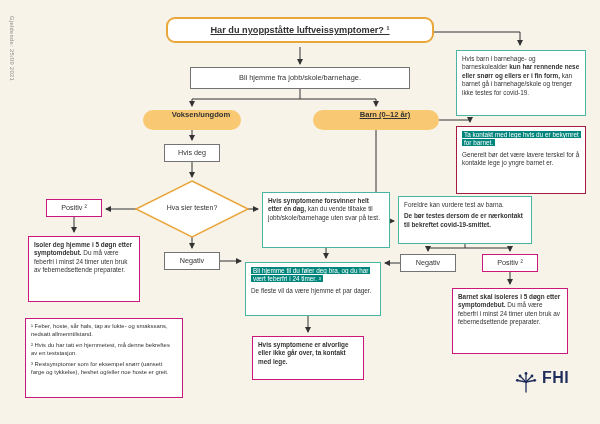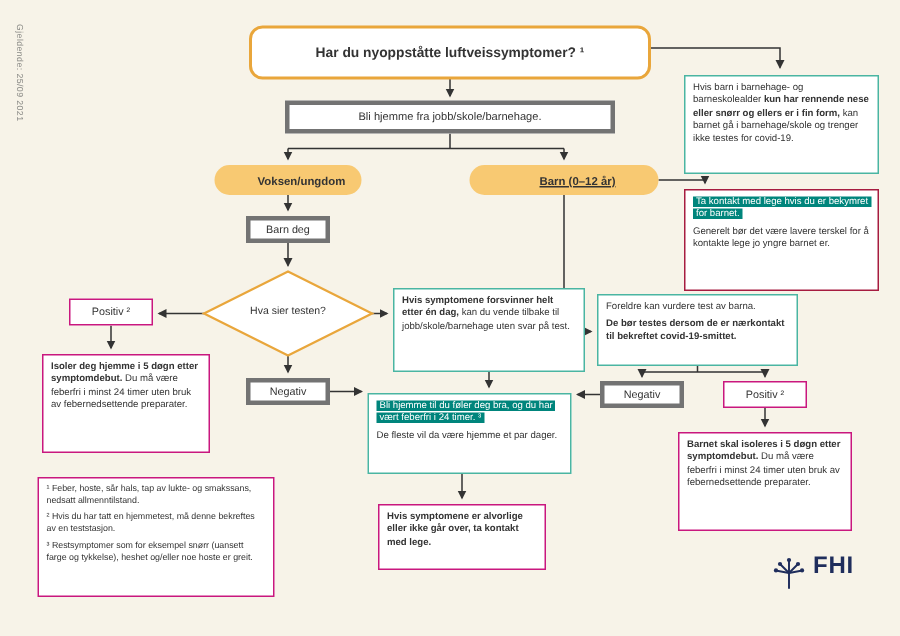--- a/index.html
+++ b/index.html
@@ -4,30 +4,30 @@
 <style>
   html,body { margin:0; padding:0; }
   .canvas {
     position:relative; width:600px; height:424px;
     background:var(--bg); overflow:hidden;
     font-family:"Liberation Sans", sans-serif; color:var(--ink);
   }
   .svg-layer { position:absolute; left:0; top:0; pointer-events:none; }
   .box {
     position:absolute; box-sizing:border-box; background:#fff;
-    border:3px solid #737373; padding:4px 5px; font-size:6.4px; line-height:1.32;
+    border:1px solid #737373; padding:4px 5px; font-size:6.4px; line-height:1.32;
   }
   .center { display:flex; align-items:center; justify-content:center; text-align:center; }
   .teal   { border:1px solid var(--teal); }
   .pink   { border:1px solid var(--pink); }
   .maroon { border:1.5px solid var(--maroon); }
   .orange-round { border:2px solid var(--orange); border-radius:9px; }
   .pill {
     position:absolute; box-sizing:border-box; background:var(--pill);
-    border-radius:10px; display:flex; align-items:center; justify-content:center;
+    border-radius:10px; display:flex; align-items:flex-start; justify-content:center;
     font-size:7.6px; font-weight:600;padding-left:18px;
   }
   .node { font-size:7.2px; padding:2px 3px; }
   .b  { font-weight:bold; }
   .hl { background:var(--tealdark); color:#fff; padding:0 2px;
         -webkit-box-decoration-break:clone; box-decoration-break:clone; }
   .para { margin-top:3px; }
   .question { font-size:9.2px; font-weight:bold; }
   .stayhome { font-size:7.4px; }
   .diamond-label { position:absolute; width:84px; left:150px; top:204px;
@@ -75,41 +75,41 @@
       <path d="M428 248 V251" marker-end="url(#arr)"></path>
       <path d="M510 248 V251" marker-end="url(#arr)"></path>
       <path d="M400 263 H385" marker-end="url(#arr)"></path>
       <path d="M510 272 V284" marker-end="url(#arr)"></path>
     </g>
     <polygon points="192,181 248,209 192,237 136,209" fill="#fff" stroke="var(--orange)" stroke-width="1.5"></polygon>
   </svg>
 
   <div class="version">Gjeldende: 25/09 2021</div>
 
-  <div class="box orange-round center question" style="left:166px; top:17px; width:268px; height:36px;">
+  <div class="box orange-round center question" style="left:166px; top:17px; width:268px; height:26px;text-decoration:underline;">
     <span>Har du nyoppståtte luftveissymptomer? ¹</span>
   </div>
 
   <div class="box center stayhome" style="left:190px; top:67px; width:220px; height:22px;">
     <span>Bli hjemme fra jobb/skole/barnehage.</span>
   </div>
 
   <div class="box teal" style="left:456px; top:50px; width:130px; height:66px;">
     <span>Hvis barn i barnehage- og barneskolealder </span><span class="b">kun har rennende nese eller snørr og ellers er i fin form,</span><span> kan barnet gå i barnehage/skole og trenger ikke testes for covid-19.</span>
   </div>
 
   <div class="pill" style="left:143px; top:110px; width:98px; height:20px;">
     <span>Voksen/ungdom</span>
   </div>
   <div class="pill" style="left:313px; top:110px; width:126px; height:20px;text-decoration:underline;">
     <span>Barn (0–12 år)</span>
   </div>
 
   <div class="box center node" style="left:164px; top:144px; width:56px; height:18px;">
-    <span>Barn deg</span>
+    <span>Hvis deg</span>
   </div>
 
   <div class="diamond-label">Hva sier testen?</div>
 
   <div class="box pink center node" style="left:46px; top:199px; width:56px; height:18px;">
     <span>Positiv ²</span>
   </div>
 
   <div class="box center node" style="left:164px; top:252px; width:56px; height:18px;">
     <span>Negativ</span>

